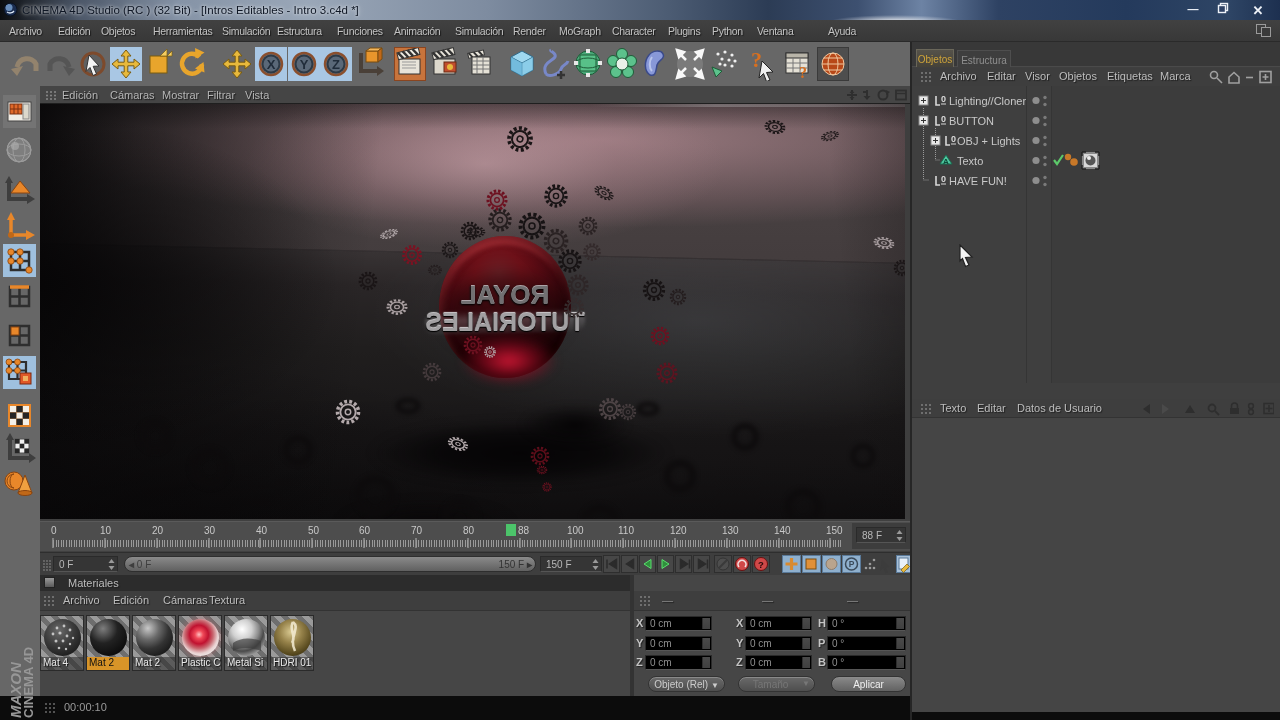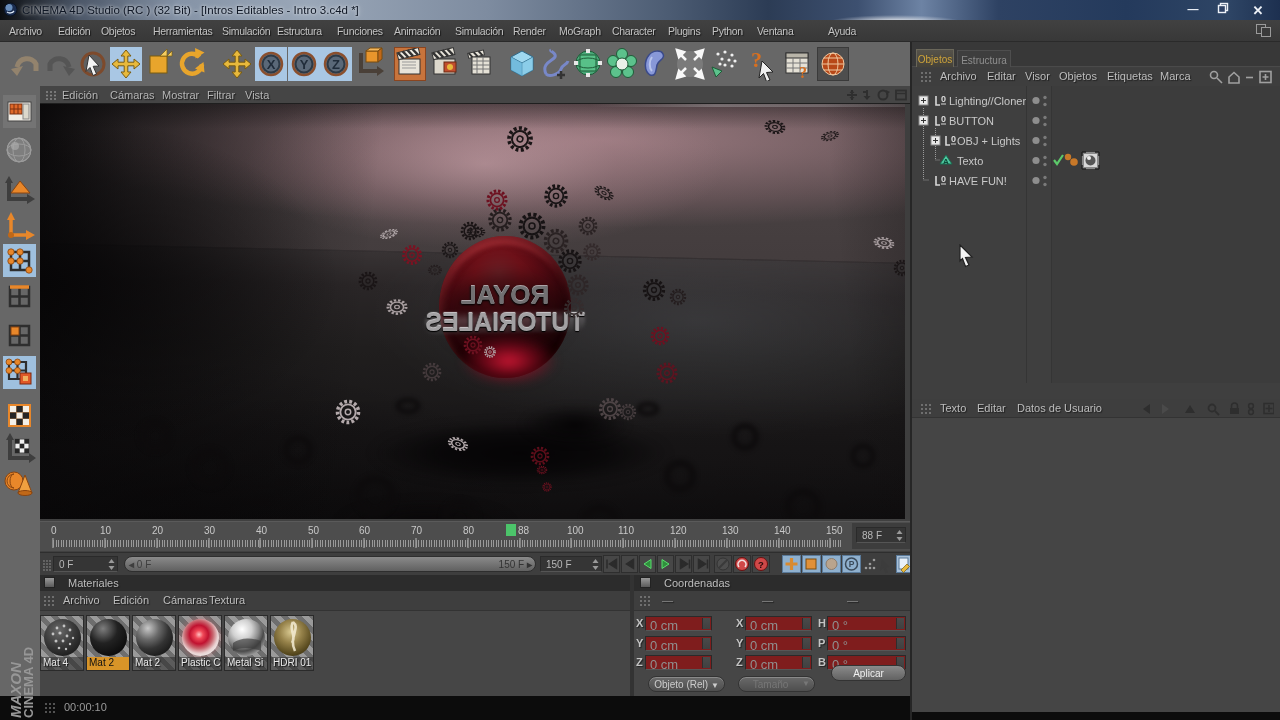--- a/index.html
+++ b/index.html
@@ -33,21 +33,21 @@
   
   #rightpanel { left:912px; top:42px; width:368px; height:678px; background:#3f3f3f; }
   
   #bottombar { left:0; top:696px; width:912px; height:24px; background:#0c0c0c; }
   .ptext { font-size:11px; color:#bdbdbd; text-shadow:1px 1px 1px #1e1e1e; position:absolute; white-space:nowrap; }
   .dtext { font-size:11px; color:#9a9a9a; position:absolute; white-space:nowrap; }
   .mat { position:absolute; top:40px; width:44px; height:56px; background:repeating-linear-gradient(45deg,#9a9a9a 0 5px,#6e6e6e 5px 10px); border:1px solid #2a2a2a; }
   .mball { position:absolute; left:3px; top:3px; width:37px; height:37px; border-radius:50%; }
   .mlab { position:absolute; left:0; bottom:0; width:100%; height:13px; font-size:10px; color:#e8e8e8; text-shadow:1px 1px 1px #111; background:rgba(40,40,40,.55); padding:0 0 0 2px; white-space:nowrap; overflow:hidden; }
   .clab { position:absolute; font-size:11px; font-weight:bold; color:#c4c4c4; text-shadow:1px 1px 1px #222; }
-  .cinp { position:absolute; height:15px; background:#7f1d1d; border:1px solid #2a2a2a; border-bottom-color:#565656; color:#909090; font-size:13px; padding:1px 0 0 4px; }
+  .cinp { position:absolute; height:15px; background:#000000; border:1px solid #2a2a2a; border-bottom-color:#565656; color:#909090; font-size:10px; padding:1px 0 0 4px; }
   .cinp::after { content:""; position:absolute; right:1px; top:1px; width:7px; height:11px;
     background:linear-gradient(#4a4a4a,#404040); border-left:1px solid #2e2e2e; }
   .cbtn { position:absolute; height:16px; border-radius:8px; background:linear-gradient(#6a6a6a,#4e4e4e); border:1px solid #333; box-shadow:inset 0 1px 0 #8a8a8a; color:#ccc; font-size:10px; text-align:center; padding-top:2px; white-space:nowrap; }
 </style>
 </head>
 <body>
 <div id="app">
   <div id="titlebar" class="abs">
     <svg class="abs" style="left:3px;top:2px" width="15" height="15" viewBox="0 0 15 15">
       <circle cx="7.5" cy="7.5" r="6.5" fill="#1a2c4e"></circle>
@@ -685,24 +685,20 @@
       </div>
     <div class="mat" style="left:232px">
         <div class="mball" style="background:radial-gradient(circle at 45% 35%,#d8c890,#96824a 35%,#57491e 70%,#261f0a 100%)"></div>
         <svg class="abs" style="left:3px;top:3px" width="38" height="38">
           <path d="M19 3 C 27 9, 14 18, 21 32 M19 3 C 14 10, 23 16, 18 24" stroke="#f4ecd4" stroke-width="2.6" fill="none" opacity=".85"></path>
         </svg>
         <div class="mlab">HDRI 01</div>
       </div>
   </div>
   <div id="coords" class="abs">
-    <div class="abs" style="left:0;top:0;width:276px;height:16px;background:#2c2c2c">
-      <div class="abs" style="left:6px;top:2px;width:11px;height:11px;background:linear-gradient(#9a9a9a,#5a5a5a);border:1px solid #222"></div>
-      <div class="ptext" style="left:30px;top:2px">Coordenadas</div>
-    </div>
     <div class="abs" style="left:0;top:16px;width:276px;height:20px;background:#3e3e3e;border-bottom:1px solid #333">
       <svg class="abs" style="left:5px;top:4px" width="14" height="12">
           <g fill="#808080">
             <circle cx="2" cy="2" r="1"></circle>
             <circle cx="6" cy="2" r="1"></circle>
             <circle cx="10" cy="2" r="1"></circle>
             <circle cx="2" cy="6" r="1"></circle>
             <circle cx="6" cy="6" r="1"></circle>
             <circle cx="10" cy="6" r="1"></circle>
             <circle cx="2" cy="10" r="1"></circle>
@@ -727,21 +723,21 @@
     <div class="clab" style="left:102px;top:81px">Z</div>
       <div class="cinp" style="left:111px;top:80px;width:67px">0 cm</div>
     <div class="clab" style="left:184px;top:42px">H</div>
       <div class="cinp" style="left:193px;top:41px;width:79px">0 °</div>
     <div class="clab" style="left:184px;top:62px">P</div>
       <div class="cinp" style="left:193px;top:61px;width:79px">0 °</div>
     <div class="clab" style="left:184px;top:81px">B</div>
       <div class="cinp" style="left:193px;top:80px;width:79px">0 °</div>
     <div class="cbtn" style="left:14px;top:101px;width:77px">Objeto (Rel) <span style="font-size:8px">▼</span></div>
     <div class="cbtn" style="left:104px;top:101px;width:77px;color:#777">Tamaño <span style="float:right;font-size:8px;margin-right:4px">▼</span></div>
-    <div class="cbtn" style="left:197px;top:90px;width:75px;background:linear-gradient(#8a8a8a,#626262);color:#f0f0f0">Aplicar</div>
+    <div class="cbtn" style="left:197px;top:101px;width:75px;background:linear-gradient(#8a8a8a,#626262);color:#f0f0f0">Aplicar</div>
   </div>
   <div id="rightpanel" class="abs">
     <div class="abs" style="left:0;top:0;width:368px;height:6px;background:#383838"></div>
     <div class="abs" style="left:0;top:6px;width:368px;height:19px;background:#383838;border-bottom:1px solid #4a4a4a">
       <div class="abs" style="left:4px;top:1px;width:38px;height:18px;background:linear-gradient(#55524a,#454239);border:1px solid #6a675a;border-bottom:none;color:#cfa43a;font-size:10px;text-align:center;padding-top:4px">Objetos</div>
       <div class="abs" style="left:45px;top:2px;width:54px;height:17px;background:#3e3e3e;border:1px solid #4e4e4e;border-bottom:none;color:#8e8e8e;font-size:10px;text-align:center;padding-top:4px">Estructura</div>
     </div>
     <div class="abs" style="left:0;top:26px;width:368px;height:18px;background:#3e3e3e">
       <svg class="abs" style="left:8px;top:3px" width="14" height="12">
           <g fill="#808080">

